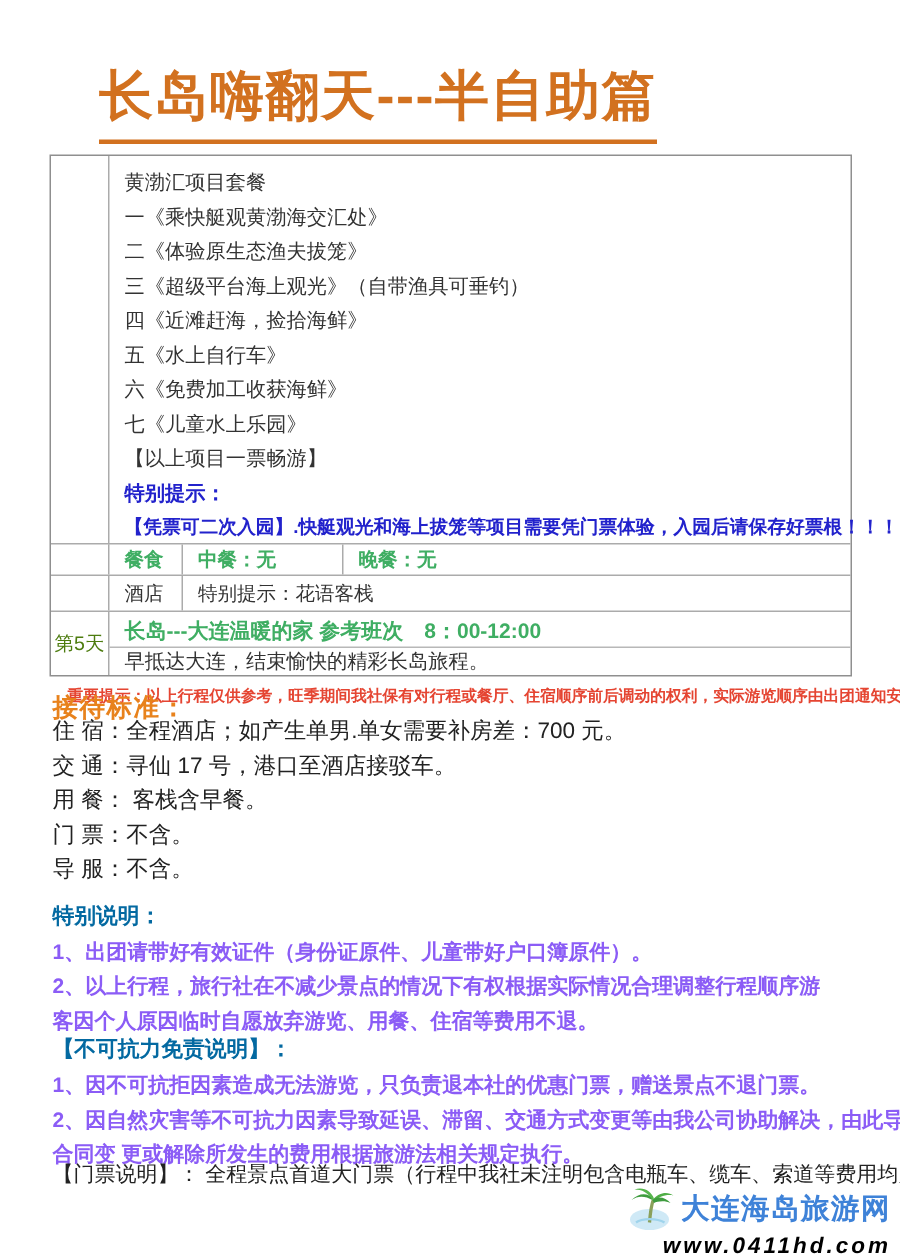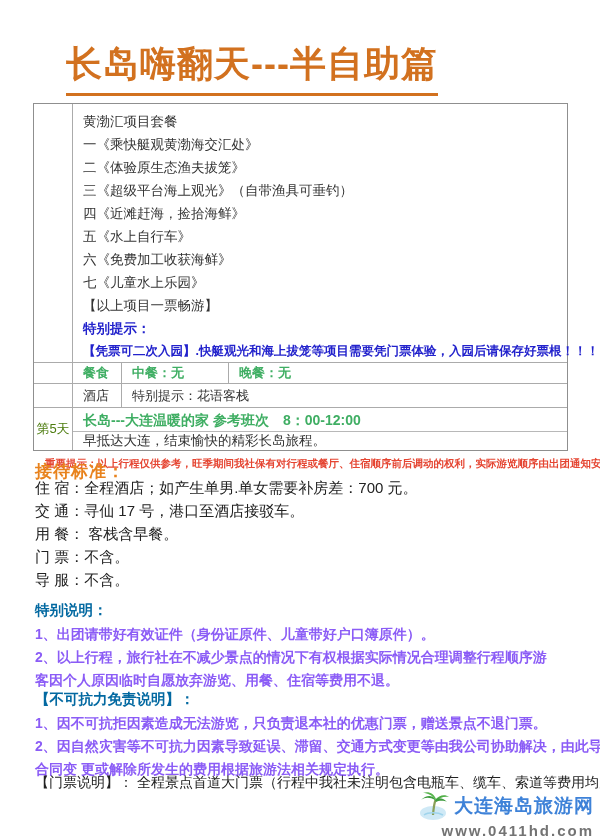--- a/index.html
+++ b/index.html
@@ -66,21 +66,21 @@
     font-size:14px; color:#222; white-space:nowrap;
   }
   
   .watermark { position:absolute; top:791px; right:6px; width:190px; text-align:right; }
   .wm-top { display:flex; align-items:center; justify-content:flex-end; }
   .wm-name {
     font-size:19px; font-weight:bold; color:#3e82d8; letter-spacing:1px;
     text-shadow:-1px -1px 0 #fff, 1px -1px 0 #fff, -1px 1px 0 #fff, 1px 1px 0 #fff;
   }
   .wm-url {
-    font-size:15px; font-weight:bold; color:#737373;
+    font-size:15px; font-weight:bold; font-style:italic; color:#000000;
     letter-spacing:2px; margin-top:1px;
   }
   .palm-icon { width:34px; height:30px; margin-right:2px; flex:0 0 auto; }
 </style>
 </head>
 <body>
 
 <div class="page">
 
   <div class="title-wrap">

